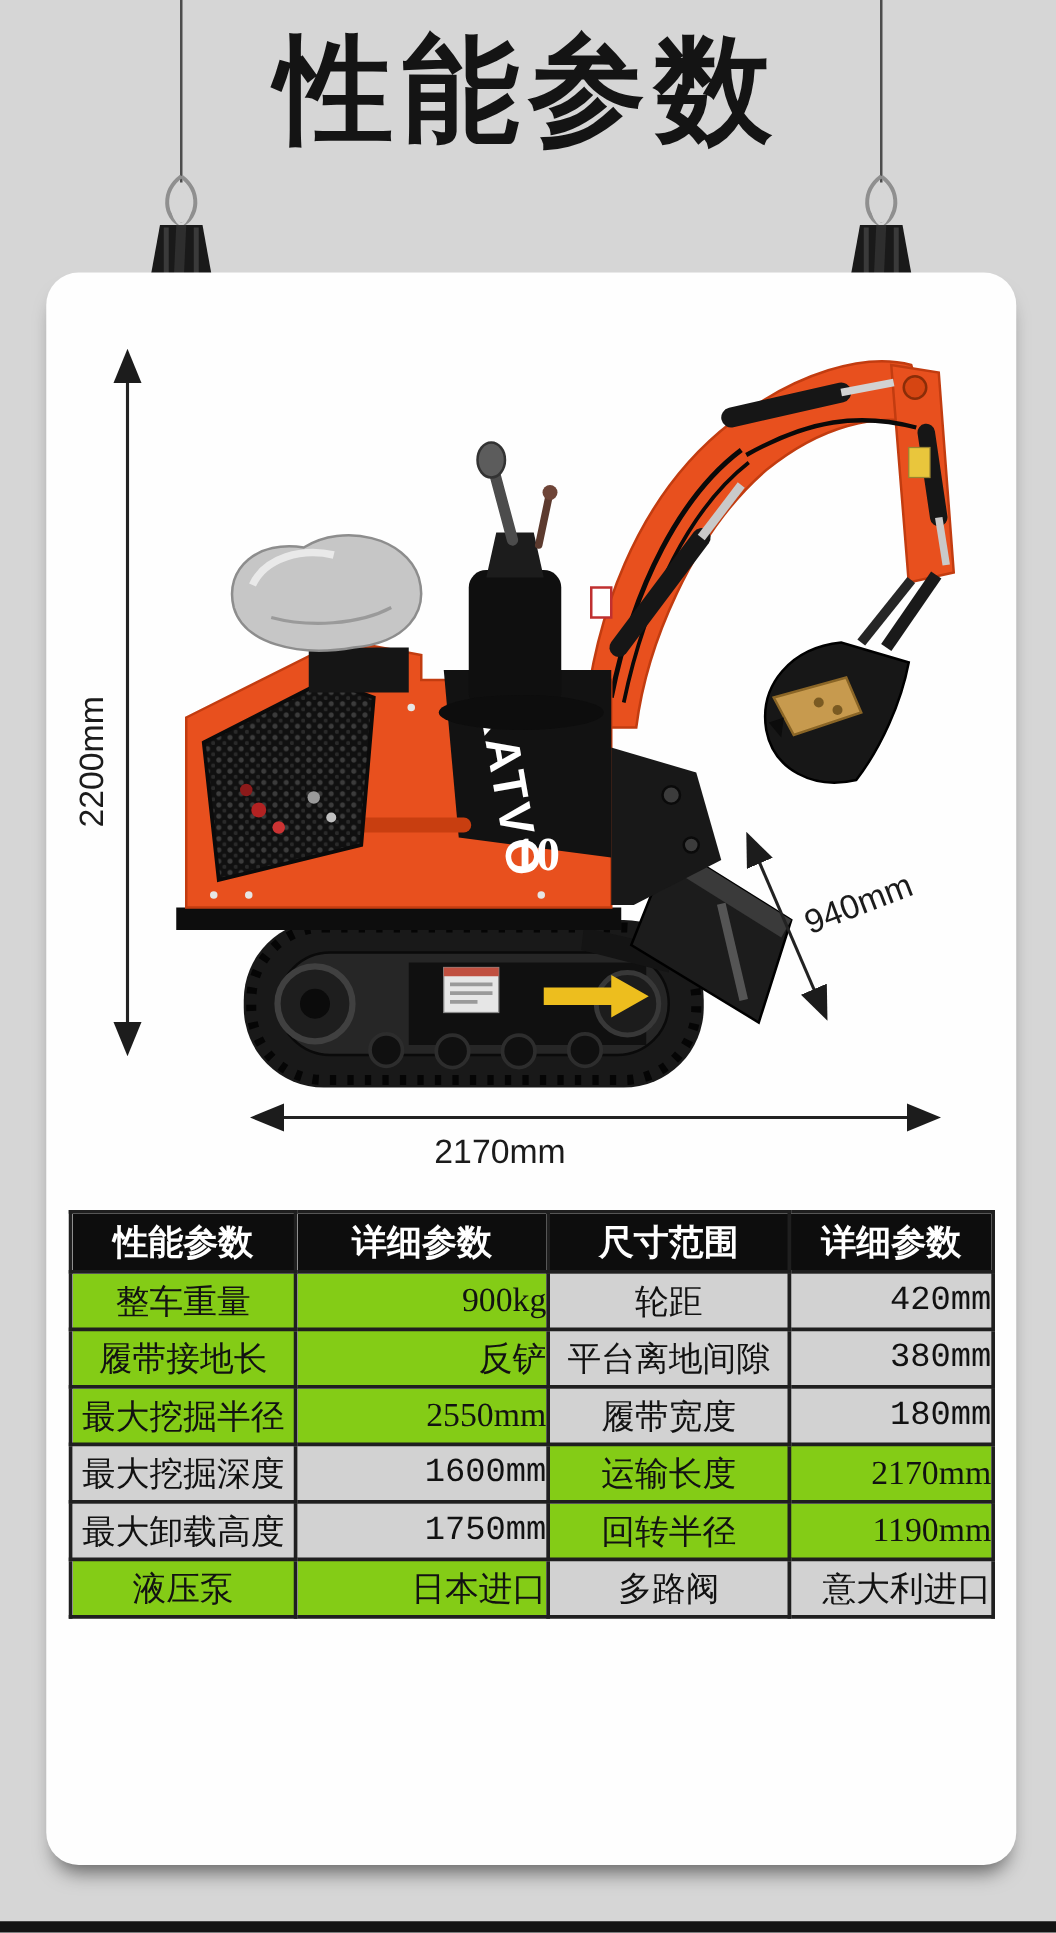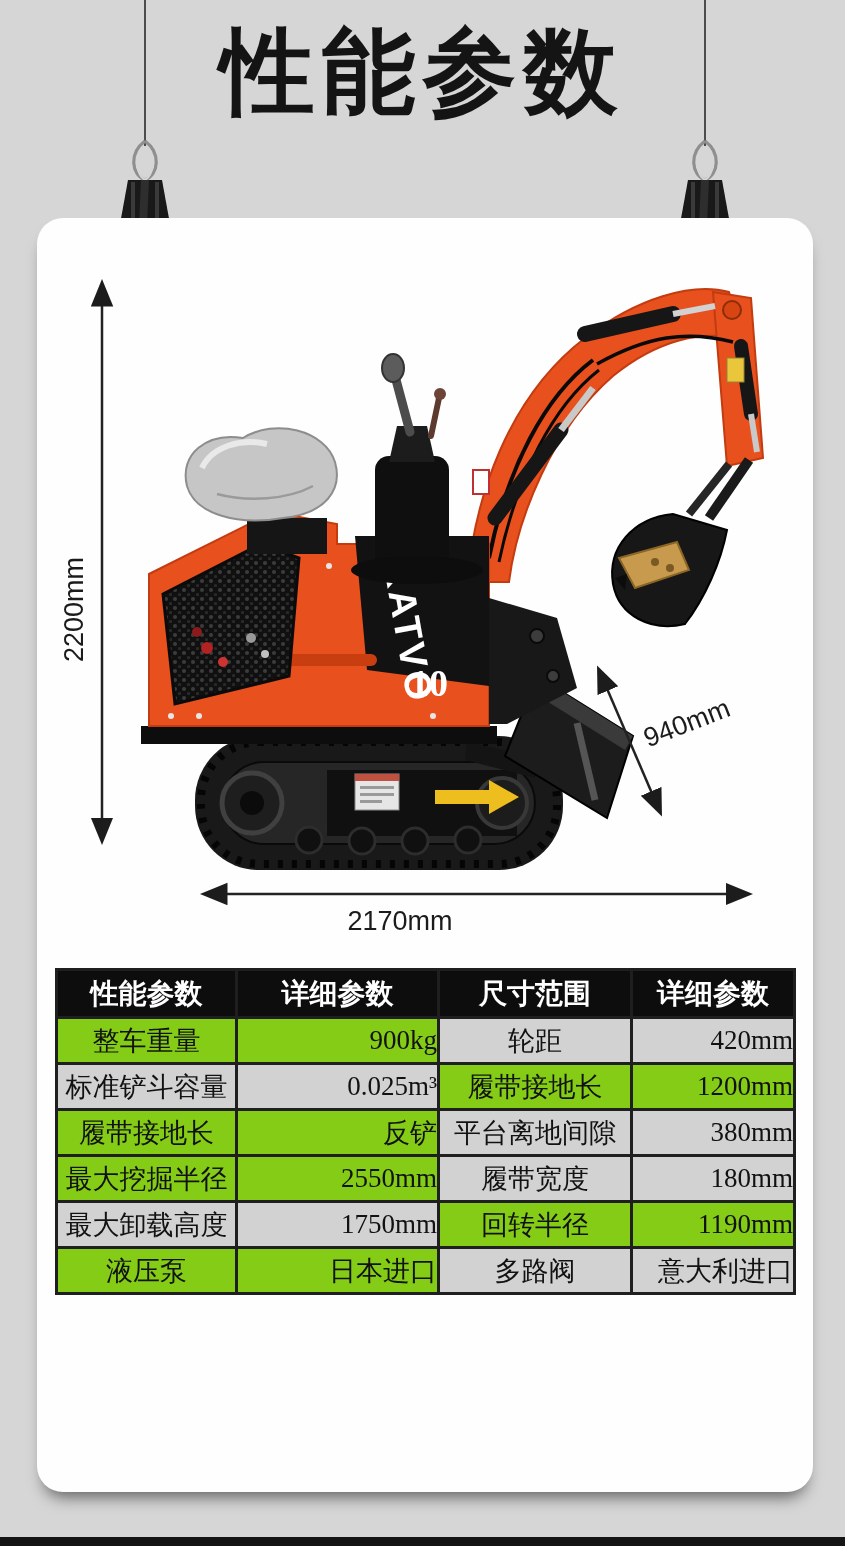--- a/index.html
+++ b/index.html
@@ -40,21 +40,21 @@
     font-size:27px; color:#121212;
   }
   table.spec th, table.spec td { border:3px solid #1f1f1f; height:43px; padding:0; overflow:hidden; }
   table.spec thead th {
     background:#0d0d0d; color:#ffffff; font-weight:700; font-size:28px;
     height:45px; text-align:center;
   }
   td.lab { text-align:center; }
   td.val { text-align:right; padding-left:20px; }
   td.ctr { text-align:center; padding-left:0; }
-  td.g { background:#d2d2d2; }
+  td.g { background:#d2d2d2;font-family:Liberation Mono, monospace; }
   td.w { background:#84cc16; }
   .bottom-bar { position:absolute; bottom:0; left:0; width:845px; height:9px; background:#141414; }
 </style>
 </head>
 <body>
 
 <div class="page-title">性能参数</div>
 
 <div class="string left"></div>
 <div class="string right"></div>
@@ -224,38 +224,38 @@
         </tr>
       </thead>
     <tbody>
         <tr>
           <td class="w lab">整车重量</td>
           <td class="w val">900kg</td>
           <td class="g lab">轮距</td>
           <td class="g val">420mm</td>
         </tr>
         <tr>
-          <td class="g lab">标准铲斗容量</td>
-          <td class="g val">0.025m³</td>
-          <td class="w lab">履带接地长</td>
-          <td class="w val">1200mm</td>
-        </tr>
-        <tr>
           <td class="w lab">履带接地长</td>
           <td class="w val">反铲</td>
           <td class="g lab">平台离地间隙</td>
           <td class="g val">380mm</td>
         </tr>
         <tr>
           <td class="w lab">最大挖掘半径</td>
           <td class="w val">2550mm</td>
           <td class="g lab">履带宽度</td>
           <td class="g val">180mm</td>
         </tr>
         <tr>
+          <td class="g lab">最大挖掘深度</td>
+          <td class="g val">1600mm</td>
+          <td class="w lab">运输长度</td>
+          <td class="w val">2170mm</td>
+        </tr>
+        <tr>
           <td class="g lab">最大卸载高度</td>
           <td class="g val">1750mm</td>
           <td class="w lab">回转半径</td>
           <td class="w val">1190mm</td>
         </tr>
         <tr>
           <td class="w lab">液压泵</td>
           <td class="w val">日本进口</td>
           <td class="g lab">多路阀</td>
           <td class="g val">意大利进口</td>

